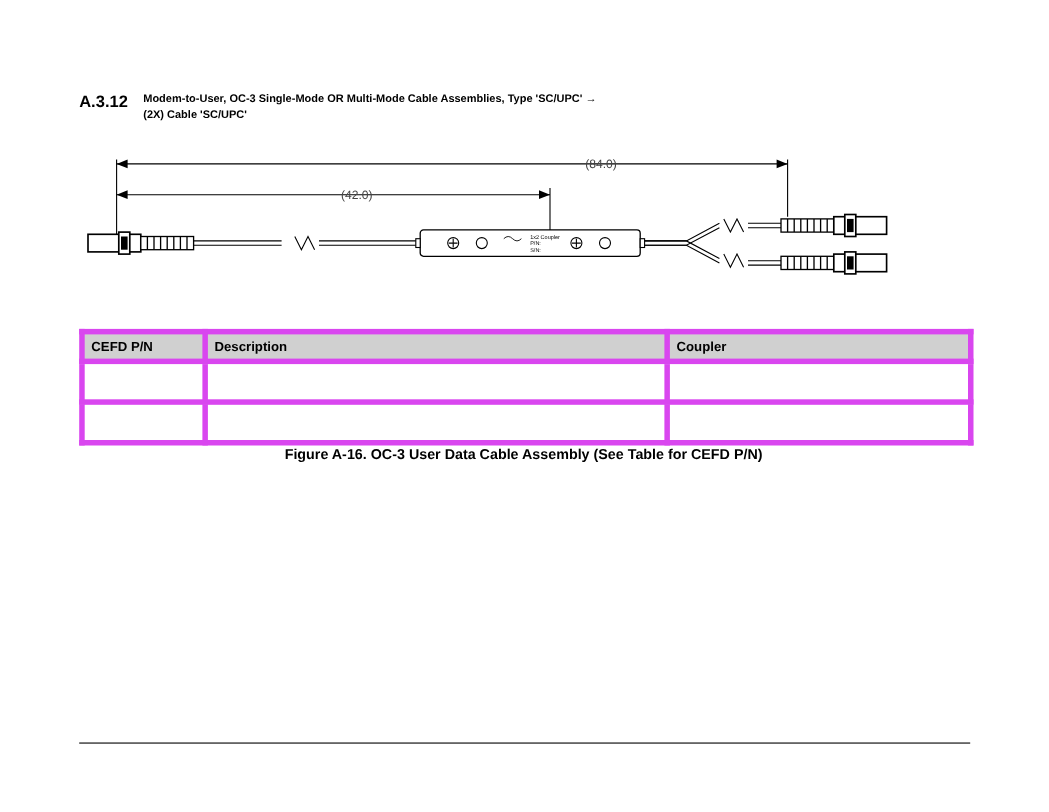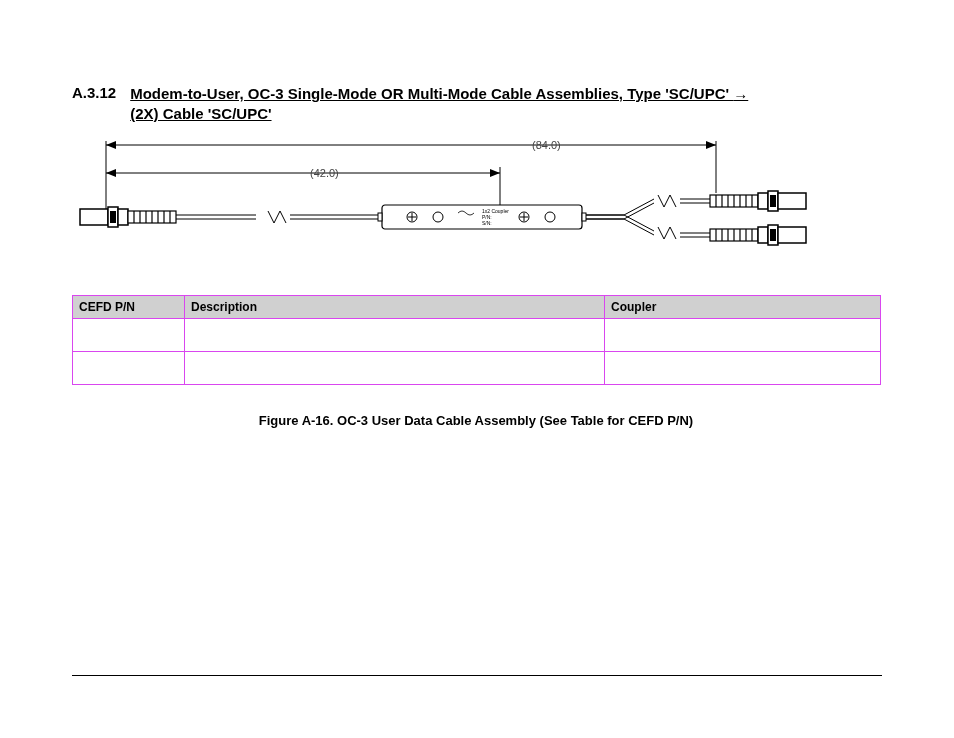--- a/index.html
+++ b/index.html
@@ -11,32 +11,31 @@
     height: 738px;
     box-sizing: border-box;
     position: relative;
   }
   .page {
     padding: 84px 72px 0 72px;
   }
   .heading-row {
     display: flex;
     gap: 14px;
-    margin-bottom: 8px;
+    margin-bottom: 26px;
   }
   .heading-num {
     font-weight: bold;
     font-size: 15px;
     flex: 0 0 auto;
   }
   .heading-text {
     font-weight: bold;
-    font-size: 15px;
+    font-size: 10px;
     line-height: 1.35;
-    text-decoration: underline;
   }
   .arrow {
     font-family: Arial, sans-serif;
   }
 
   
   .figure {
     width: 808px;
     height: 140px;
     margin: 0 0 22px 0;
@@ -48,40 +47,39 @@
     display: block;
   }
 
   
   table.cefd {
     border-collapse: collapse;
     width: 808px;
     table-layout: fixed;
   }
   table.cefd th, table.cefd td {
-    border: 1px solid #d946ef;
+    border: 5px solid #d946ef;
     padding: 4px 6px;
     font-size: 12px;
     text-align: left;
     vertical-align: top;
   }
   table.cefd th {
     background: #d0d0d0;
     font-weight: bold;
   }
   table.cefd col.c1 { width: 112px; }
   table.cefd col.c2 { width: 420px; }
   table.cefd col.c3 { width: 276px; }
   table.cefd td.body { height: 24px; }
 
   .caption {
     text-align: center;
     font-weight: bold;
     font-size: 13px;
-    margin-top: 28px;
     width: 808px;
   }
 
   .footer-rule {
     position: absolute;
     left: 72px;
     right: 72px;
     bottom: 62px;
     border-top: 1px solid #000;
   }

